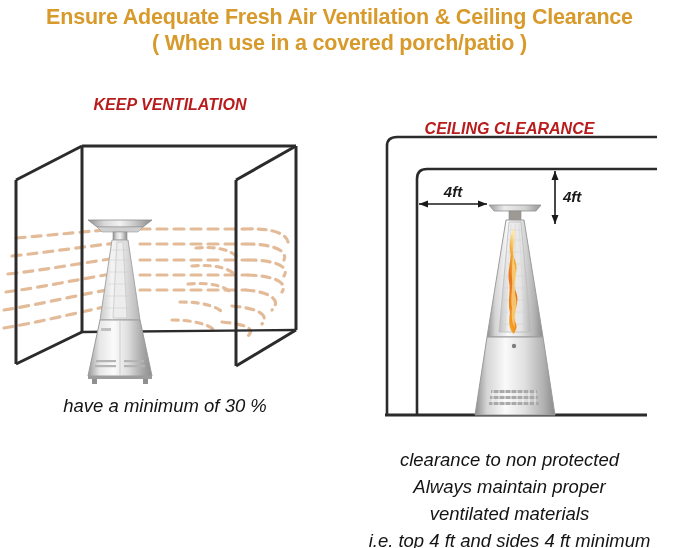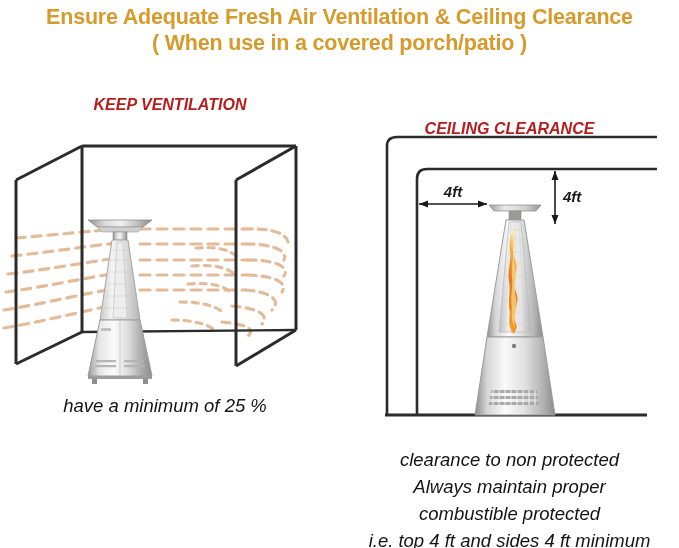--- a/index.html
+++ b/index.html
@@ -340,23 +340,23 @@
           <path d="M160 258 L 160 273"></path>
             <path d="M166 258 L 166 273"></path>
           <path d="M172 258 L 172 273"></path>
             <path d="M178 258 L 178 273"></path>
         </g>
       </g>
     </svg>
   </div>
 
   <div class="caption" id="caption-left">
-    <div>have a minimum of 25 %</div>
+    <div>have a minimum of 30 %</div>
   </div>
 
   <div class="caption" id="caption-right">
     <div>clearance to non protected</div>
     <div>Always maintain proper</div>
-    <div>combustible protected</div>
+    <div>ventilated materials</div>
     <div>i.e. top 4 ft and sides 4 ft minimum</div>
   </div>
 
 </div>
 
 </body></html>

